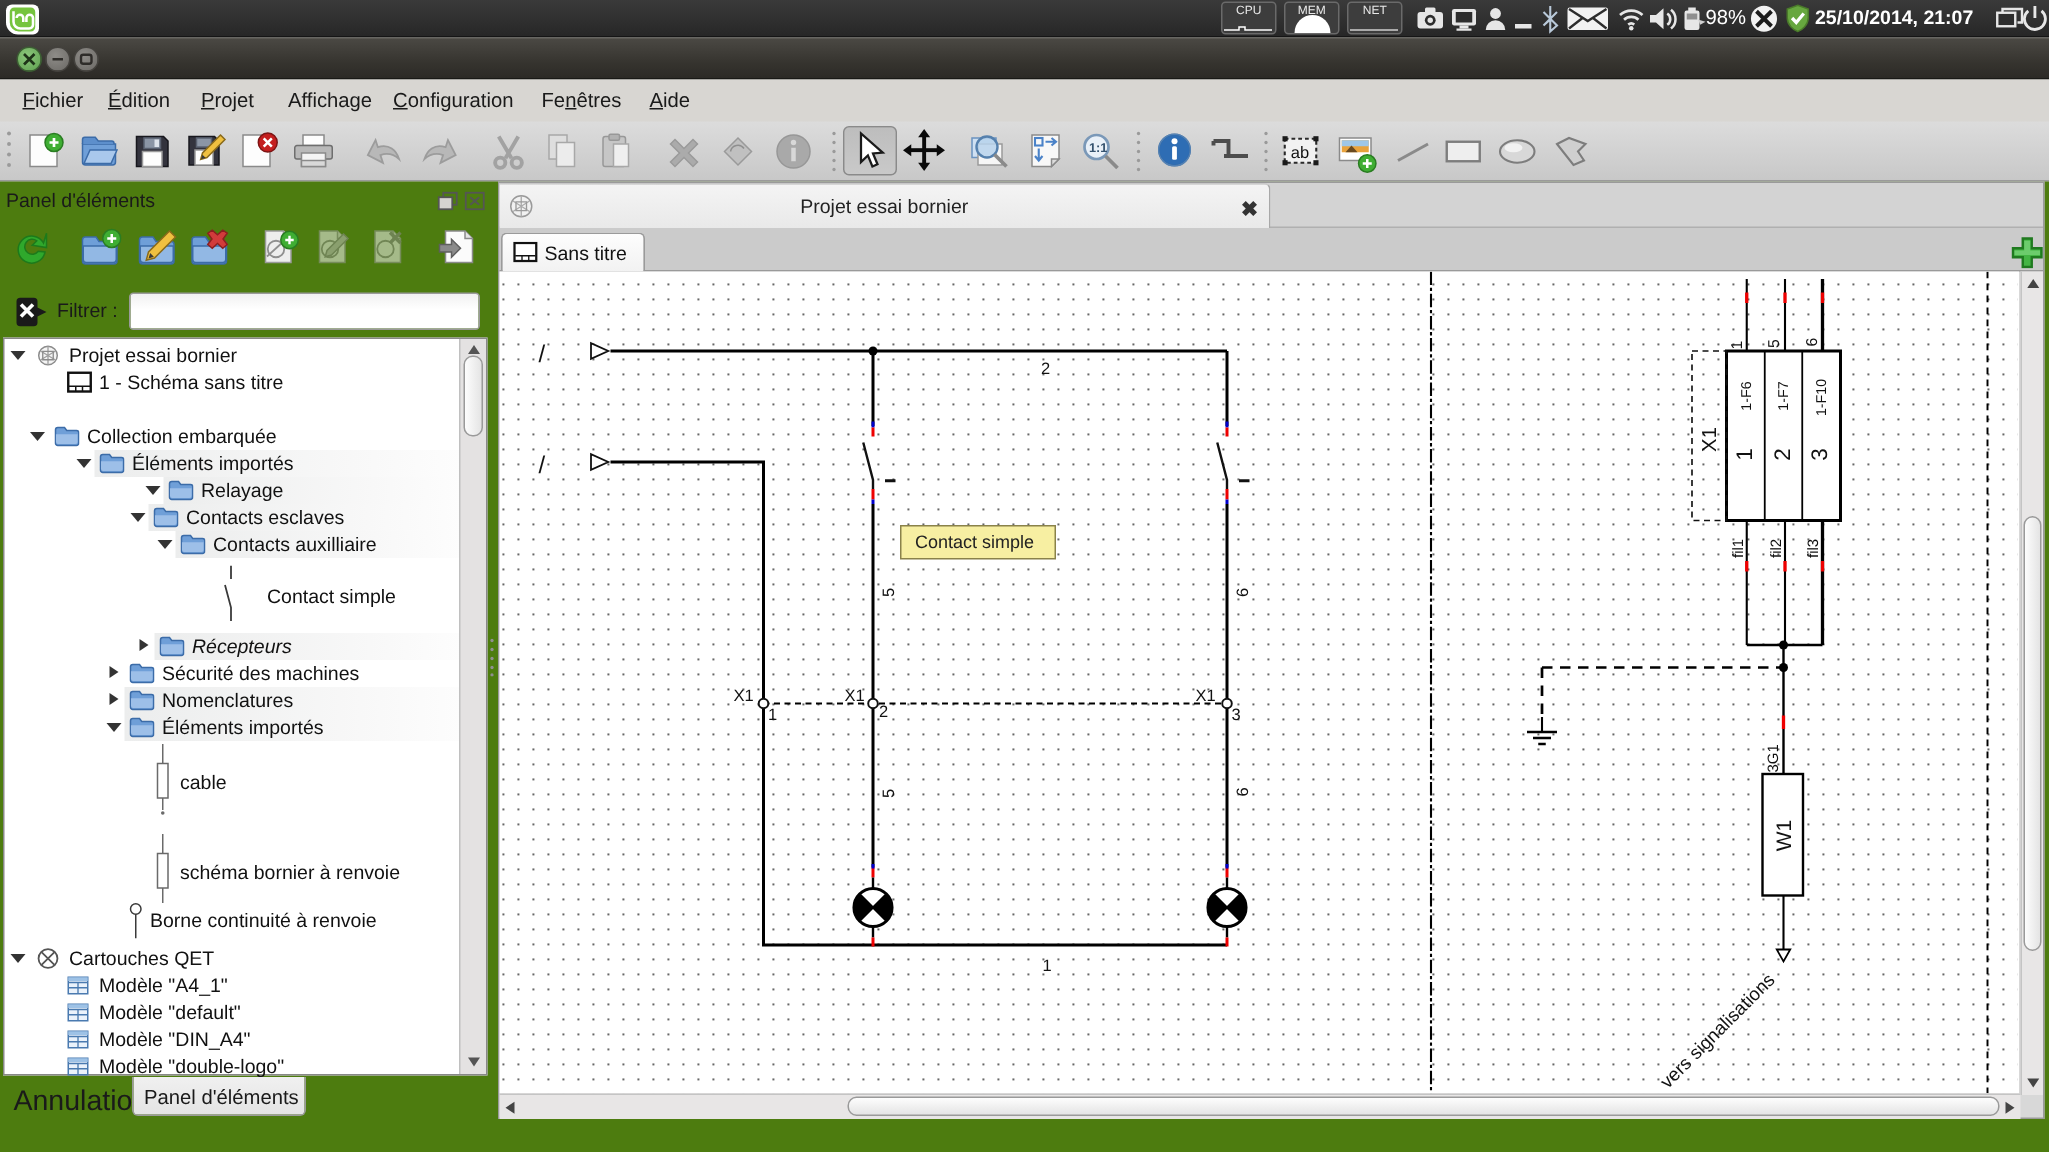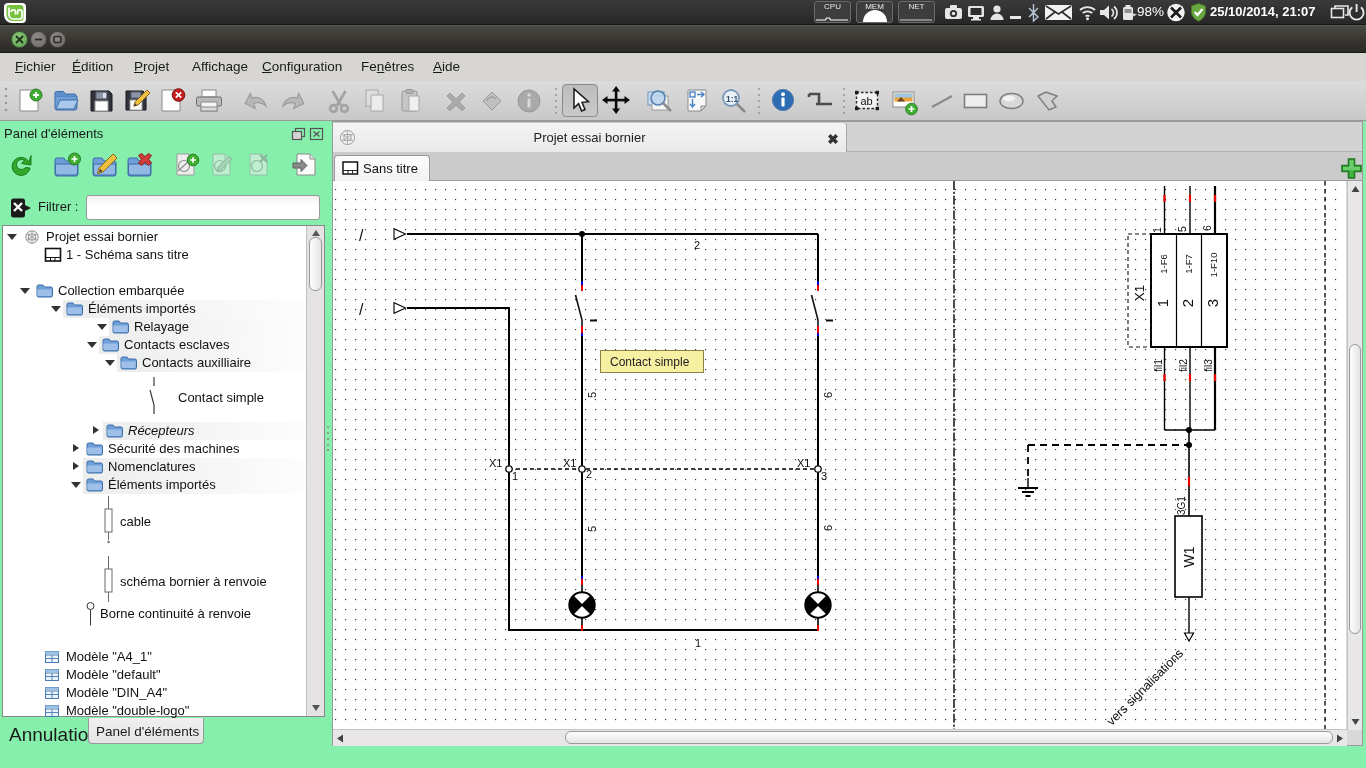--- a/index.html
+++ b/index.html
@@ -25,21 +25,21 @@
   
   #menubar { position:absolute; left:0; top:53px; width:1366px; height:28px;
     background:#d8d6d2; }
   #menubar span { position:absolute; top:6px; font-size:13.5px; color:#1a1a1a; }
   #menubar u { text-decoration:underline; }
   
   #toolbar { position:absolute; left:0; top:81px; width:1366px; height:40px;
     background:linear-gradient(#dcdcdc,#c8c8c8); border-bottom:1px solid #9a9a9a; }
   .tbi { position:absolute; top:7px; }
   
-  #main { position:absolute; left:0; top:121px; width:1366px; height:647px; background:#86efac; }
+  #main { position:absolute; left:0; top:121px; width:1366px; height:647px; background:#4d7c0f; }
   
   #dockhead { position:absolute; left:4px; top:5px; font-size:13px; color:#1a1a1a; }
   #dtree { position:absolute; left:2px; top:104px; width:323px; height:492px;
     background:#fff; border:1px solid #888; }
   .trow { position:absolute; left:0; right:16px; height:18px; font-size:13px; color:#111;
     white-space:nowrap; }
   .trow span { position:absolute; top:1px; }
   .arrow-d { position:absolute; width:0; height:0; border-left:5px solid transparent;
     border-right:5px solid transparent; border-top:6px solid #333; top:6px; }
   .arrow-r { position:absolute; width:0; height:0; border-top:4.5px solid transparent;
@@ -577,20 +577,28 @@
           <rect x="2" y="13" width="7" height="23" fill="#fff" stroke="#6a6a6a"></rect>
         </svg>
       <span style="left:117px;top:20px">schéma bornier à renvoie</span>
       </div>
     <div class="trow" style="top:372px;height:32px;">
       <svg class="abs" style="left:82px;top:3px" width="12" height="28">
           <circle cx="5.5" cy="5" r="3.5" fill="#fff" stroke="#3a3a3a"></circle>
           <path d="M5.5 8.5 v16" stroke="#3a3a3a"></path>
         </svg>
       <span style="left:97px;top:8px">Borne continuité à renvoie</span>
+      </div>
+    <div class="trow" style="top:404px;">
+        <i class="arrow-d" style="left:4px"></i>
+      <svg class="abs" style="left:21px;top:1px" width="16" height="16">
+          <circle cx="8" cy="8" r="6.3" fill="none" stroke="#555" stroke-width="1.2"></circle>
+          <path d="M3.7 3.7 l8.6 8.6 M12.3 3.7 l-8.6 8.6" stroke="#555" stroke-width="1.2"></path>
+        </svg>
+      <span style="left:43px">Cartouches QET</span>
       </div>
     <div class="trow" style="top:422px;">
       <svg class="abs" style="left:41px;top:1px" width="16" height="16">
           <rect x="1.5" y="2.5" width="13" height="11" fill="#eaf2fb" stroke="#4a7ab0"></rect>
           <path d="M2 6 h12 M2 9.5 h12 M8 6 v7.5" stroke="#4a7ab0" stroke-width="0.9"></path>
           <rect x="1.5" y="2.5" width="13" height="2.5" fill="#9ec2e6"></rect>
         </svg>
       <span style="left:63px">Modèle "A4_1"</span>
       </div>
     <div class="trow" style="top:440px;">

